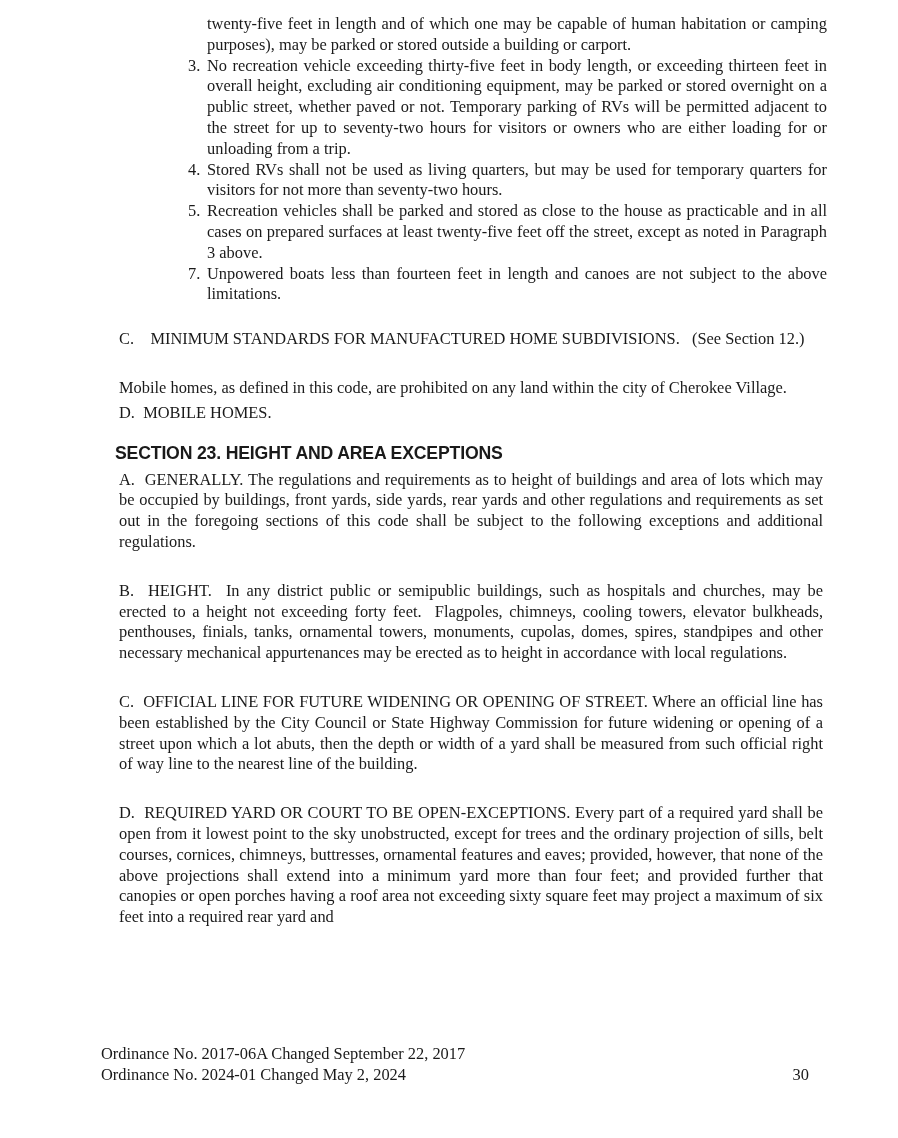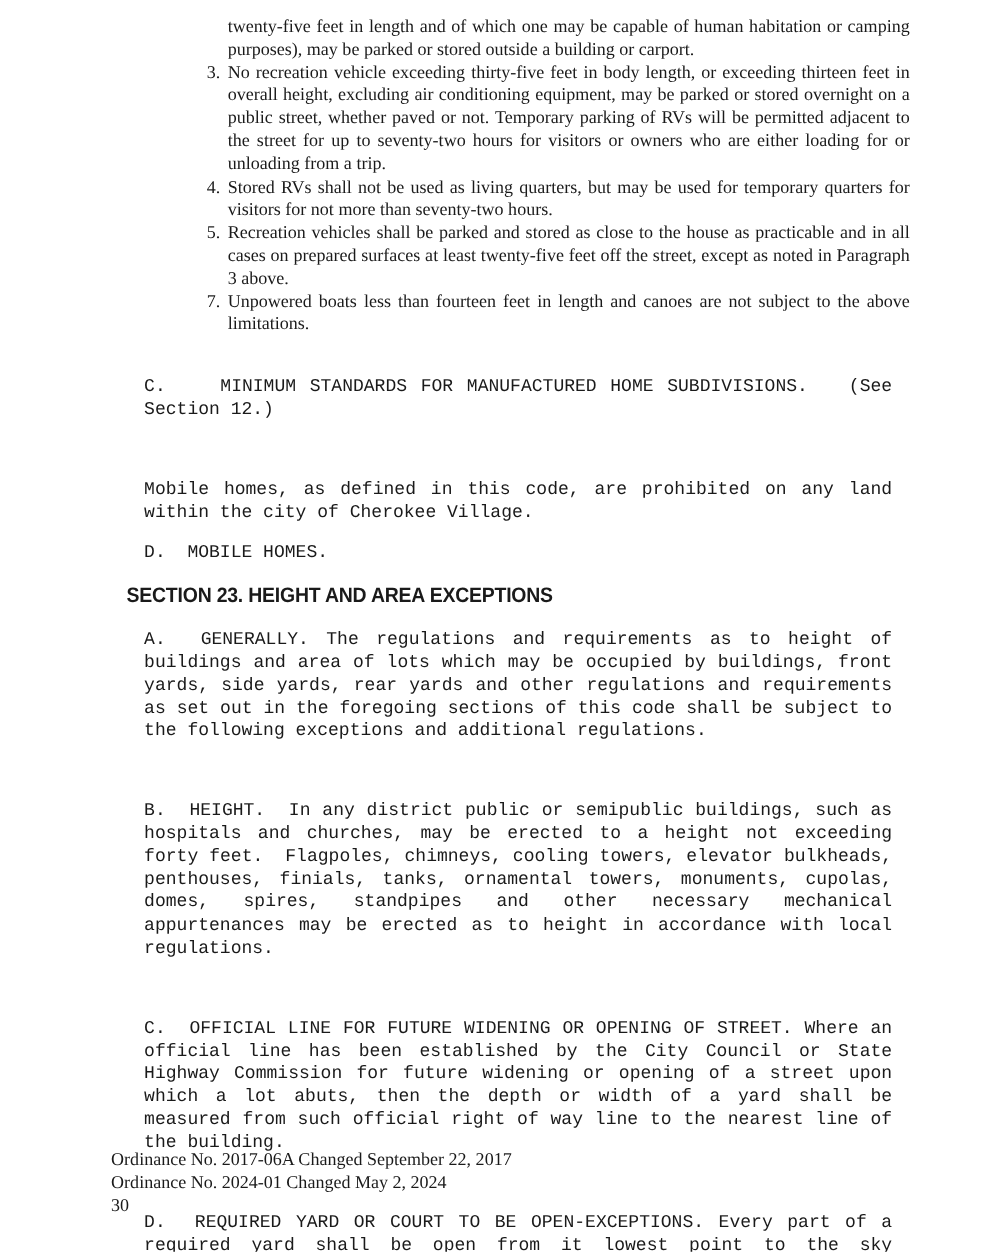--- a/index.html
+++ b/index.html
@@ -5,29 +5,29 @@
   html, body { margin: 0; padding: 0; background: #ffffff; }
   body {
     width: 898px; height: 1138px; overflow: hidden; position: relative;
     font-family: "Liberation Serif", serif; color: #1a1a1a;
     font-size: 16.4px; line-height: 20.8px;
   }
   .page { position: absolute; left: 115px; top: 14px; width: 712px; }
   .cont { padding-left: 92px; text-align: justify; }
   .item { padding-left: 92px; text-indent: -19px; text-align: justify; }
   .item .num { display: inline-block; width: 19px; text-indent: 0; }
-  .para { text-align: justify; margin: 16px; font-family: Liberation Mono, monospace; }
+  .para { text-align: justify; margin: 4px; }
   .gap { height: 20px; }
   .heading {
     font-family: "Liberation Sans", sans-serif; font-weight: bold;
     font-size: 19px; line-height: 26px; margin: 16px 0 0 0; letter-spacing: -0.2px;
     transform: scaleX(0.93); transform-origin: left;
   }
   .footer { position: absolute; left: 101px; top: 1044px; width: 708px; }
-  .footer-line { display: flex; justify-content: space-between; flex-direction: column; }
+  .footer-line { display: flex; justify-content: space-between; }
 </style>
 </head>
 <body>
 
 <div class="page">
   <div class="cont">twenty-five feet in length and of which one may be capable of human habitation or camping purposes), may be parked or stored outside a building or carport.</div>
 
   <div class="item"><span class="num">3.</span><span>No recreation vehicle exceeding thirty-five feet in body length, or exceeding thirteen feet in overall height, excluding air conditioning equipment, may be parked or stored overnight on a public street, whether paved or not.  Temporary parking of RVs will be permitted adjacent to the street for up to seventy-two hours for visitors or owners who are either loading for or unloading from a trip.</span></div>
   <div class="item"><span class="num">4.</span><span>Stored RVs shall not be used as living quarters, but may be used for temporary quarters for visitors for not more than seventy-two hours.</span></div>
   <div class="item"><span class="num">5.</span><span>Recreation vehicles shall be parked and stored as close to the house as practicable and in all cases on prepared surfaces at least twenty-five feet off the street, except as noted in Paragraph 3 above.</span></div>

